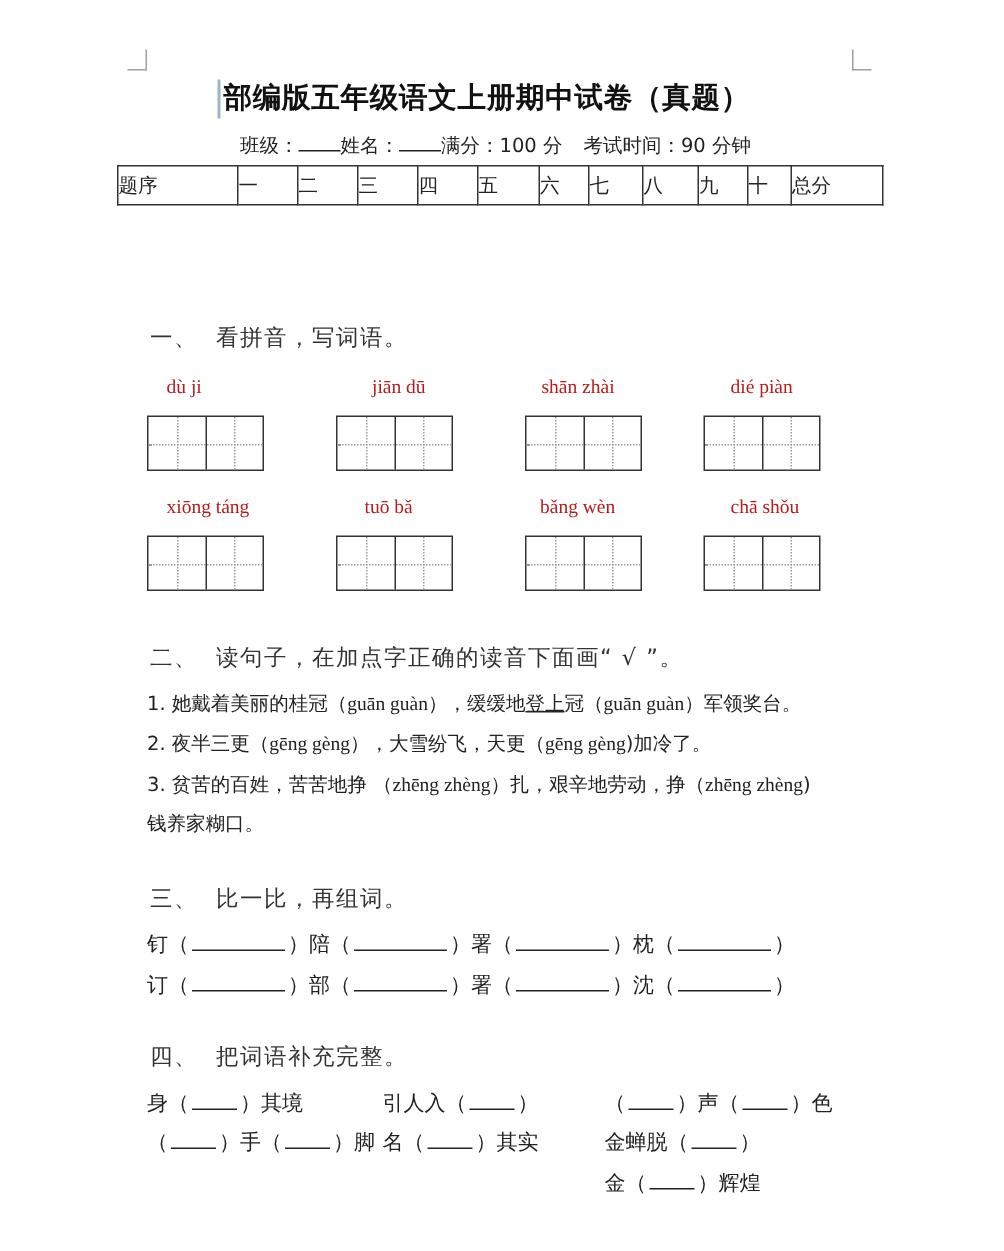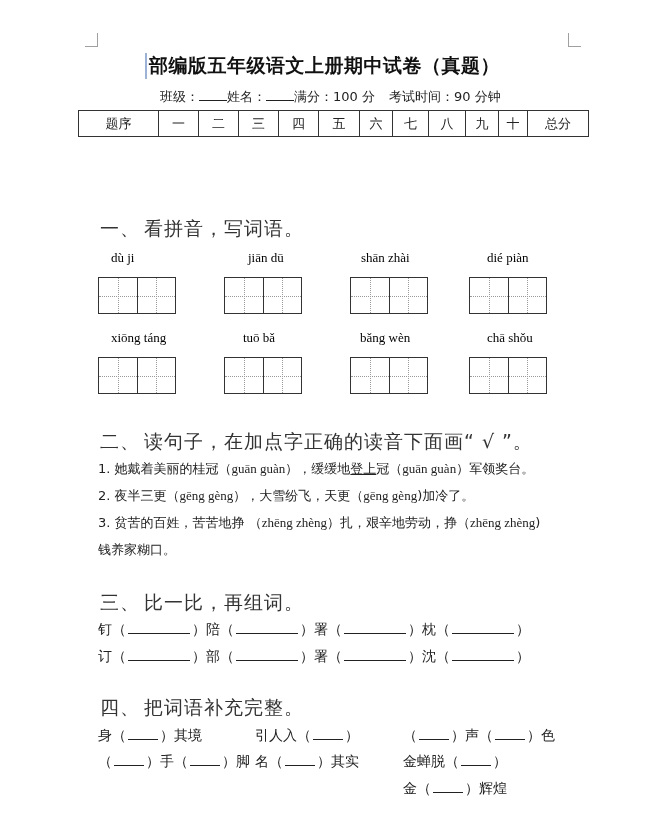--- a/index.html
+++ b/index.html
@@ -14,26 +14,26 @@
     left: 145px; top: 53px; width: 380px; font-size: 19px; font-weight: bold; letter-spacing: 0.5px;
     white-space: nowrap; color: #111; border-left: 2px solid #9db3d6; padding-left: 2px; line-height: 26px; font-family: Liberation Serif, serif;
   }
   .info { left: 160px; top: 88px; font-size: 13px; white-space: nowrap; line-height: 18px; color: #222; }
   .info .blank { display: inline-block; width: 28px; border-bottom: 1px solid #222; height: 12px; vertical-align: baseline; }
   .info .gap { display: inline-block; width: 14px; }
 
   table.score {
     position: absolute; left: 78px; top: 110px; border-collapse: collapse; font-size: 13px; color: #222;
   }
-  table.score td { border: 1px solid #333; height: 25px; text-align: center; padding: 0; }
+  table.score td { border: 1px solid #333; height: 25px; padding: 0; }
 
-  .sec-title { font-size: 19px; color: #333; white-space: nowrap; letter-spacing: 1px; }
+  .sec-title { font-size: 15px; color: #333; white-space: nowrap; letter-spacing: 1px; }
   .sec-title .num { display: inline-block; width: 44px; }
 
-  .pinyin { font-family: "Liberation Serif", "DejaVu Serif", serif; font-size: 13px; white-space: nowrap; color: #000000; }
+  .pinyin { font-family: "Liberation Serif", "DejaVu Serif", serif; font-size: 13px; white-space: nowrap; color: #b91c1c; }
   .grid {
     position: absolute; width: 78px; height: 37px; border: 1px solid #333; box-sizing: border-box; display: flex;
   }
   .grid .cell { flex: 1; position: relative; border-right: 1px solid #333; }
   .grid .cell:last-child { border-right: none; }
   .grid .cell::before { content: ""; position: absolute; left: 50%; top: 0; bottom: 0; border-left: 1px dotted #9a9a9a; }
   .grid .cell::after { content: ""; position: absolute; top: 50%; left: 0; right: 0; border-top: 1px dotted #9a9a9a; }
 
   .sent { font-size: 13px; white-space: nowrap; color: #222; line-height: 18px; }
   .sent .py { font-family: "Liberation Serif", "DejaVu Serif", serif; font-size: 13px; }

